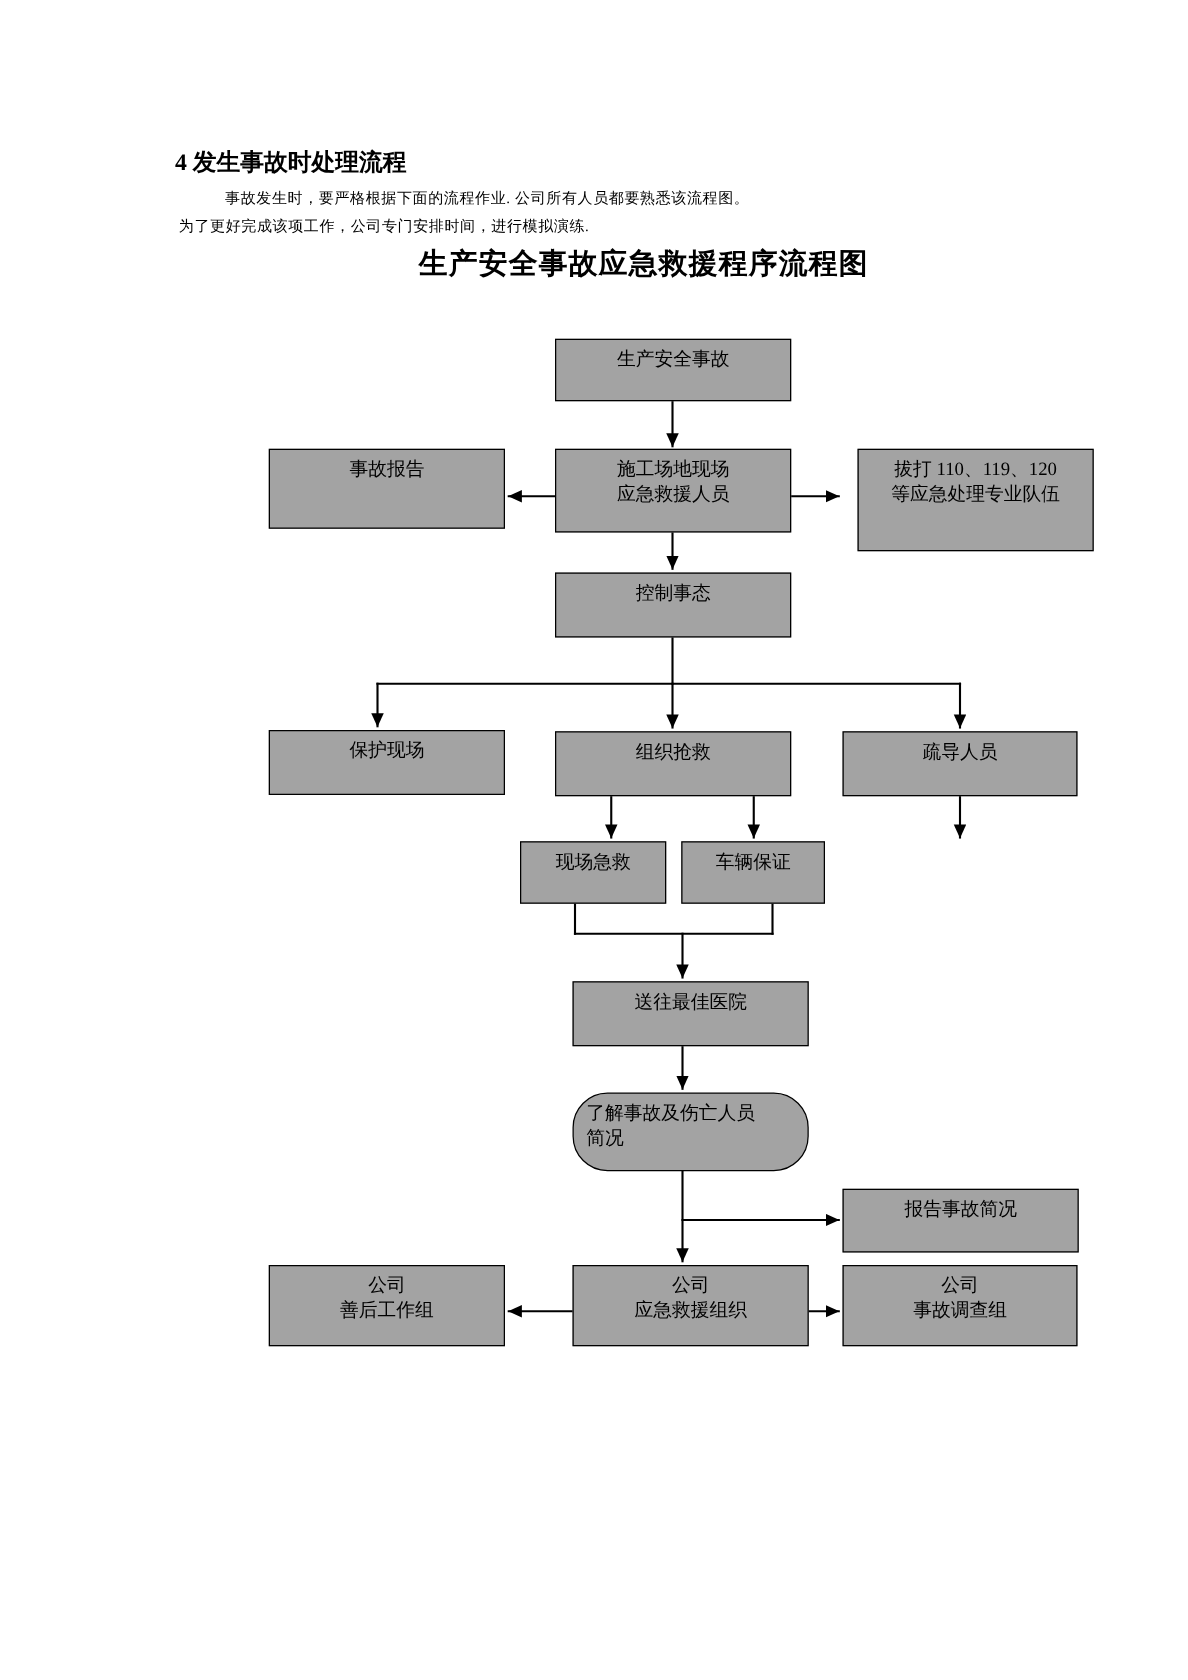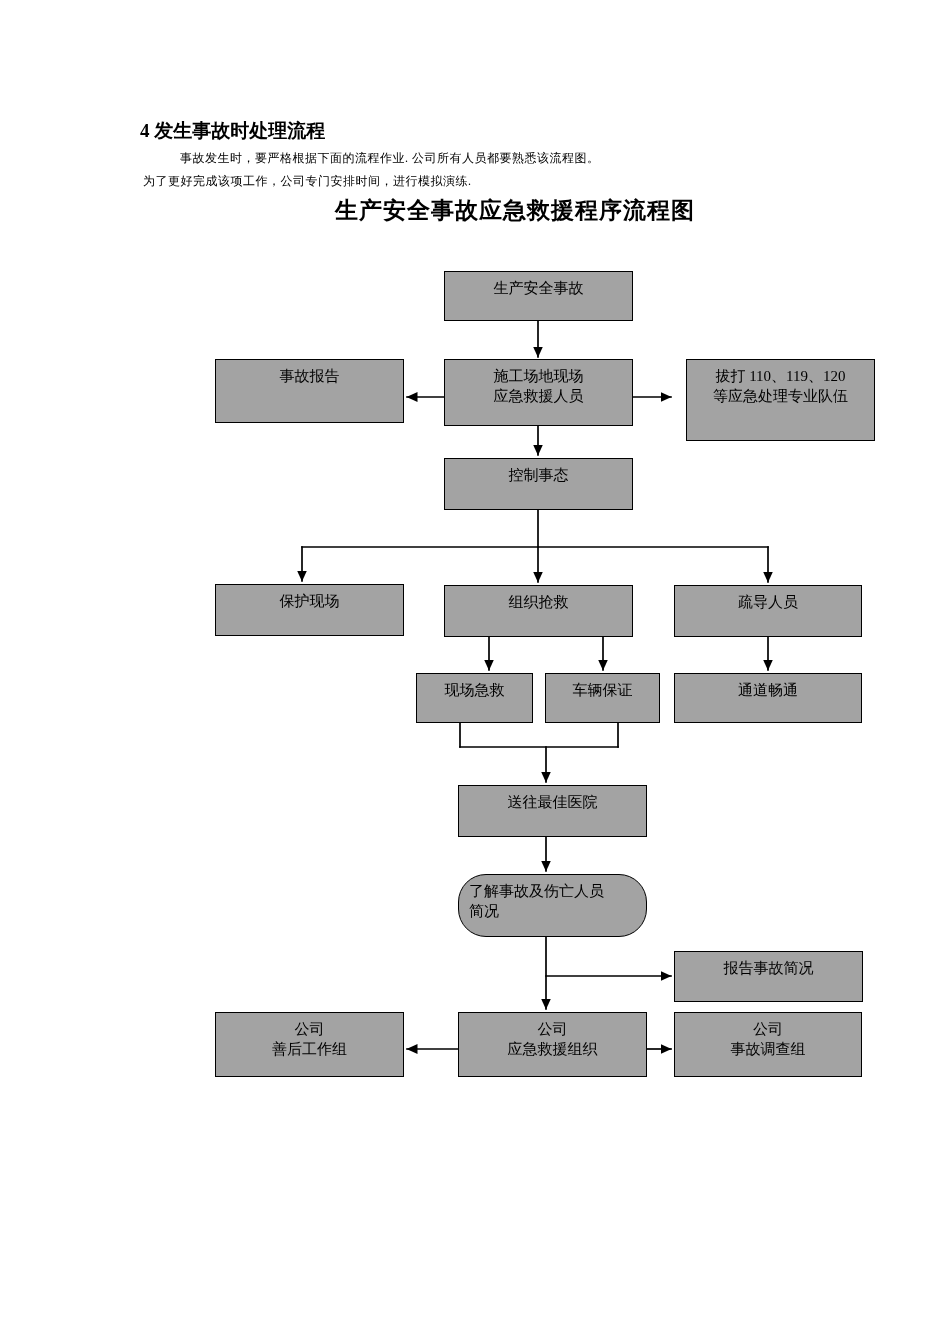--- a/index.html
+++ b/index.html
@@ -109,21 +109,20 @@
   <div class="node" style="left:444px;top:458px;width:189px;height:52px;">控制事态</div>
 
   <div class="node" style="left:444px;top:585px;width:189px;height:52px;">组织抢救</div>
 
   <div class="node" style="left:674px;top:585px;width:188px;height:52px;text-align:center;">疏导人员</div>
 
   <div class="node" style="left:545px;top:673px;width:115px;height:50px;">车辆保证</div>
 
   <div class="node" style="left:416px;top:673px;width:117px;height:50px;">现场急救</div>
 
-  <div class="node" style="left:674px;top:673px;width:188px;height:50px;">通道畅通</div>
 
   <div class="node" style="left:458px;top:785px;width:189px;height:52px;">送往最佳医院</div>
 
   <div class="node align-left" style="left:458px;top:874px;width:189px;height:63px;">了解事故及伤亡人员
 简况</div>
 
   <div class="node" style="left:674px;top:951px;width:189px;height:51px;">报告事故简况</div>
 
   <div class="node" style="left:215px;top:1012px;width:189px;height:65px;">公司
 善后工作组</div>

